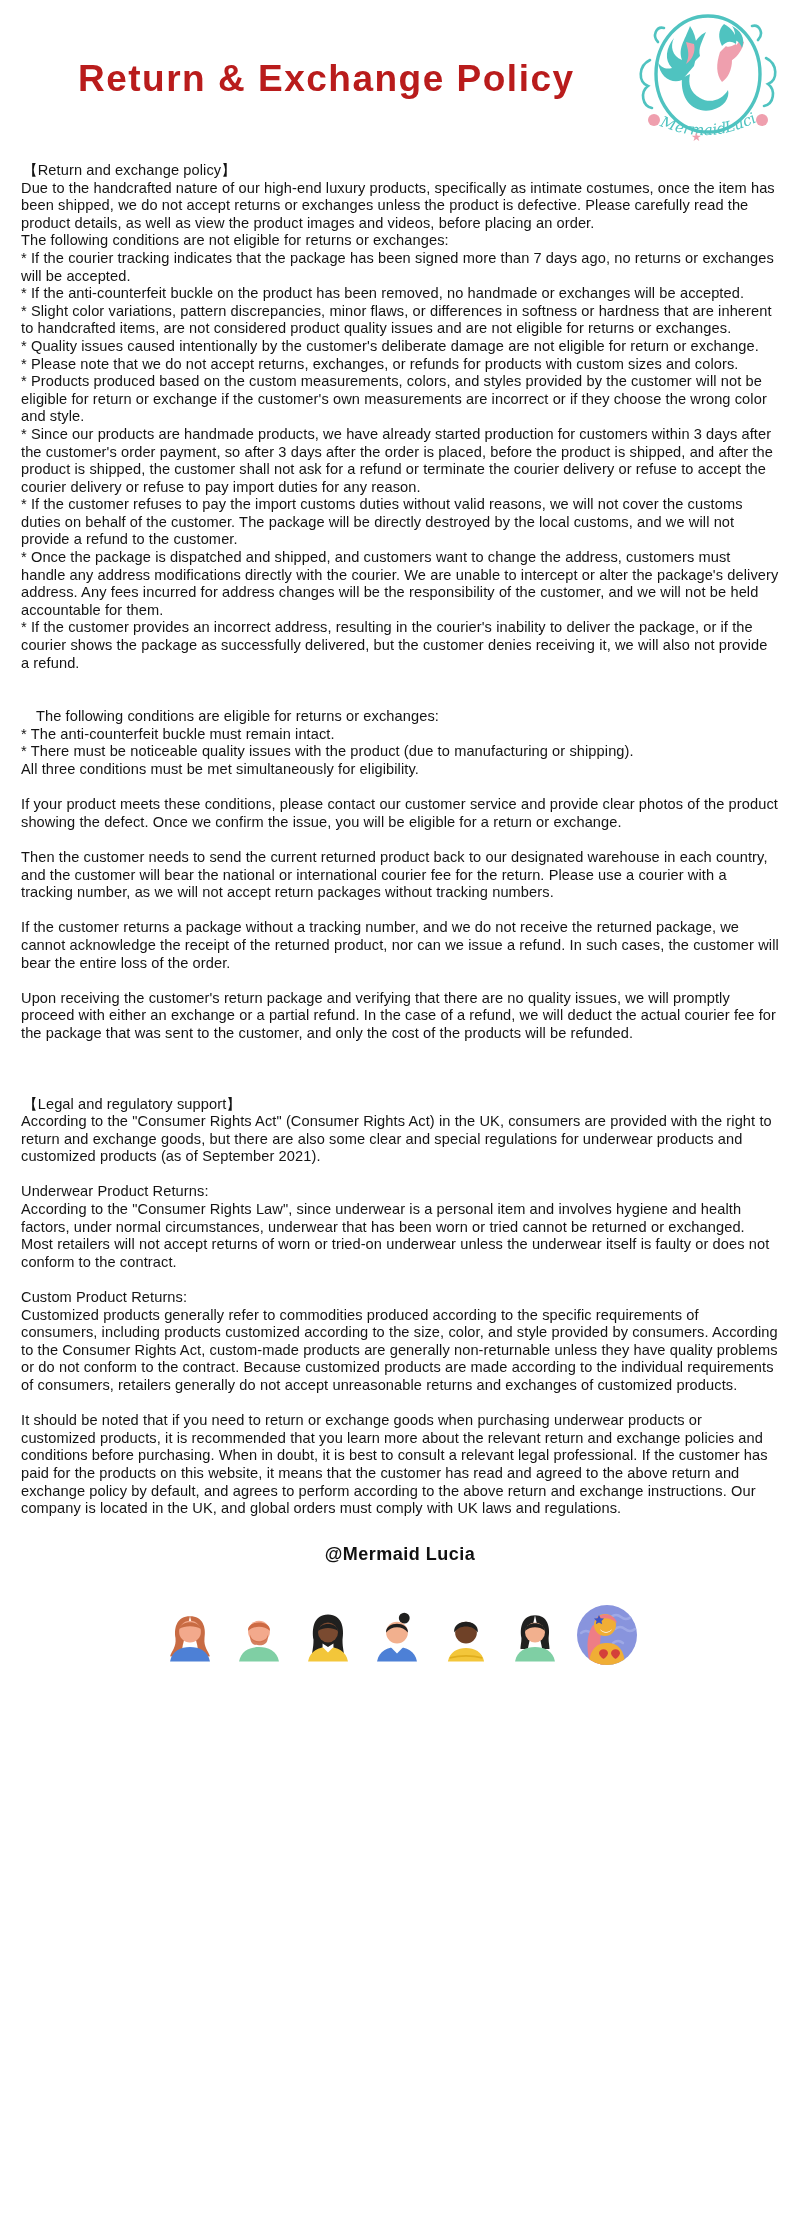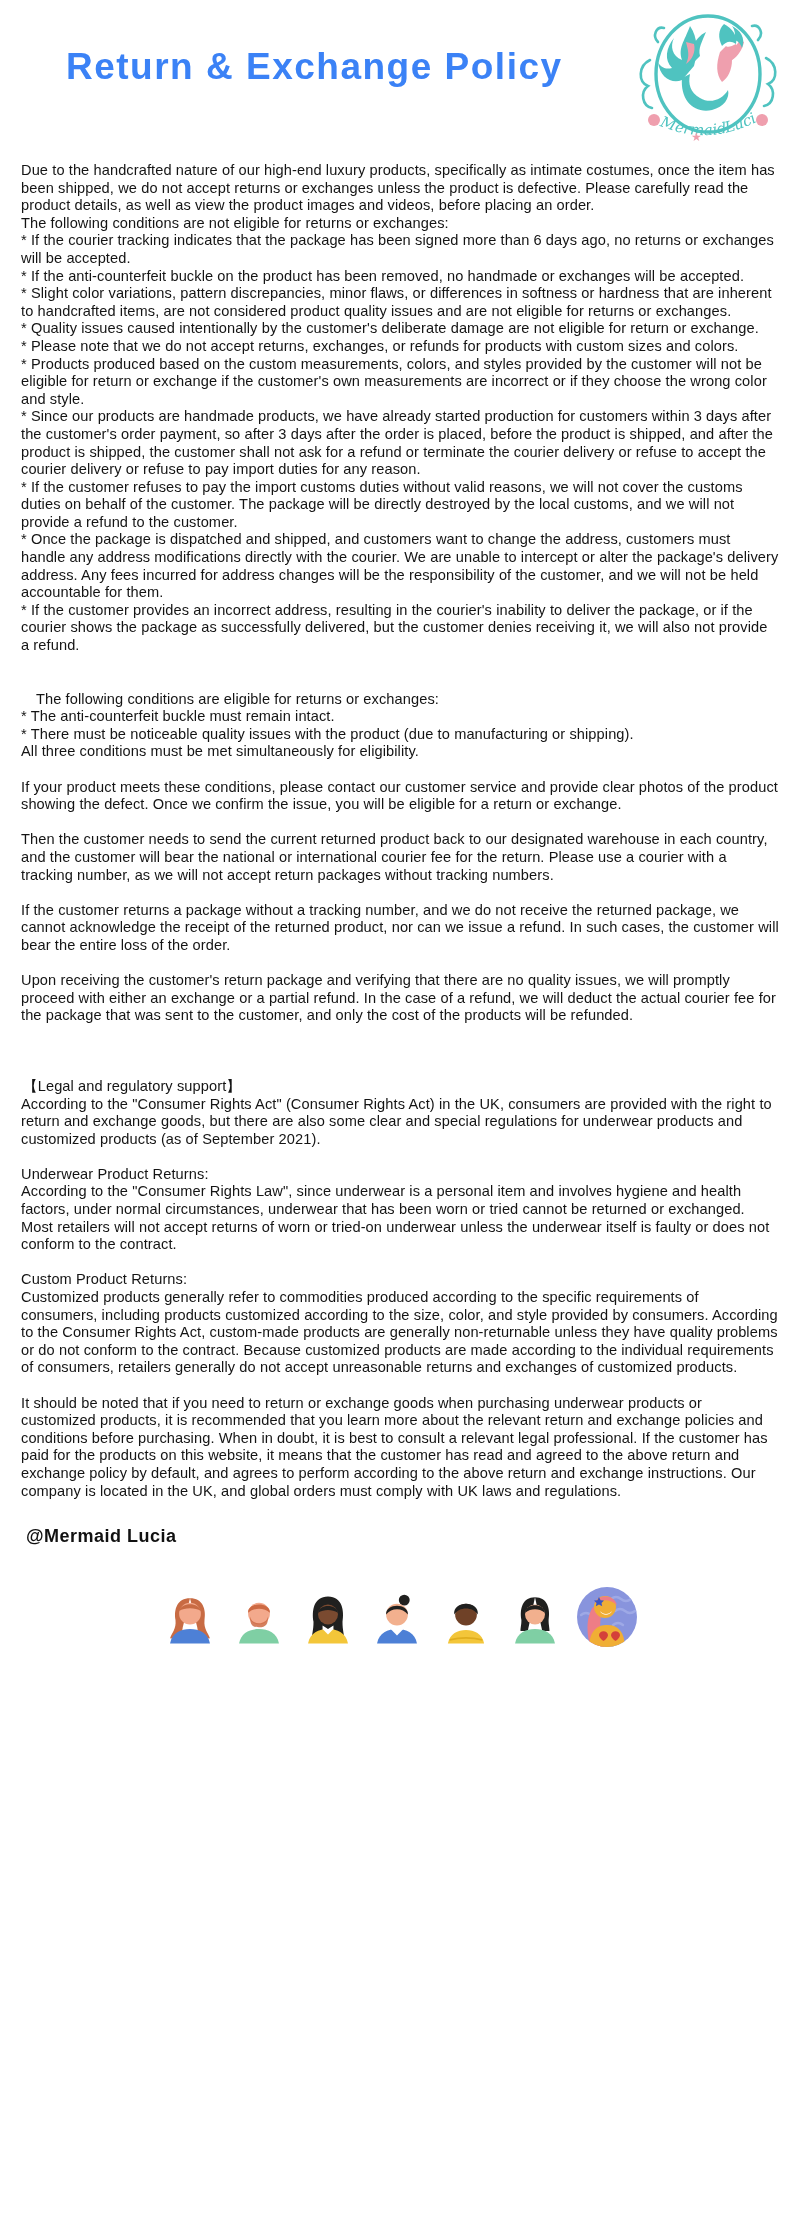--- a/index.html
+++ b/index.html
@@ -3,33 +3,33 @@
 <meta charset="utf-8">
 <style>
   html,body{margin:0;padding:0;}
   body{
     width:800px;min-height:2222px;background:#ffffff;
     font-family:"Liberation Sans","DejaVu Sans",sans-serif;
     color:#141414;position:relative;overflow:hidden;
   }
   .header{position:relative;height:162px;}
   .page-title{
-    position:absolute;left:62px;top:42px;margin:4px;
+    position:absolute;left:62px;top:42px;margin:16px;
     font-size:37px;font-weight:bold;letter-spacing:1.5px;
-    color:#3b82f6;white-space:nowrap;
+    color:#b91c1c;white-space:nowrap;
   }
   .logo{position:absolute;right:12px;top:8px;width:160px;height:150px;}
   .policy-body{padding:0 21px;font-size:14.6px;line-height:17.6px;letter-spacing:0.1px;}
   .blk{margin:0;}
   .blk.heading{padding-left:2px;}
   .gap1{margin-top:17.6px;}
   .gap2{margin-top:36px;margin-left:15px;}
   .gap3{margin-top:53px;}
   .signature{
-    padding:0 26px;margin-top:26px;text-align:left;
+    padding:0 26px;margin-top:26px;text-align:center;
     font-size:18px;font-weight:bold;letter-spacing:0.5px;color:#111;
   }
   .avatar-row{
     margin-top:38px;display:flex;justify-content:center;align-items:flex-end;gap:11px;
   }
   .avatar{width:58px;height:58px;display:block;}
   .avatar-mermaid{width:64px;height:64px;}
 </style>
 </head>
 <body>
@@ -75,23 +75,24 @@
       <textPath href="#brandArc" startOffset="4">Mermaid</textPath>
     </text>
     <text font-family="'DejaVu Serif','Liberation Serif',serif" font-style="italic" font-size="15" fill="#4fc3c0">
       <textPath href="#brandArc" startOffset="72">Lucia</textPath>
     </text>
     <text x="63" y="133" font-size="12" fill="#ef9fae">★</text>
   </svg>
 </div>
 
 <div class="policy-body" id="policy-body">
+    <p class="blk heading">【Return and exchange policy】</p>
     <p class="blk">Due to the handcrafted nature of our high-end luxury products, specifically as intimate costumes, once the item has been shipped, we do not accept returns or exchanges unless the product is defective. Please carefully read the product details, as well as view the product images and videos, before placing an order.</p>
     <p class="blk">The following conditions are not eligible for returns or exchanges:</p>
-    <p class="blk">* If the courier tracking indicates that the package has been signed more than 6 days ago, no returns or exchanges will be accepted.</p>
+    <p class="blk">* If the courier tracking indicates that the package has been signed more than 7 days ago, no returns or exchanges will be accepted.</p>
     <p class="blk">* If the anti-counterfeit buckle on the product has been removed, no handmade or exchanges will be accepted.</p>
     <p class="blk">* Slight color variations, pattern discrepancies, minor flaws, or differences in softness or hardness that are inherent to handcrafted items, are not considered product quality issues and are not eligible for returns or exchanges.</p>
     <p class="blk">* Quality issues caused intentionally by the customer's deliberate damage are not eligible for return or exchange.</p>
     <p class="blk">* Please note that we do not accept returns, exchanges, or refunds for products with custom sizes and colors.</p>
     <p class="blk">* Products produced based on the custom measurements, colors, and styles provided by the customer will not be eligible for return or exchange if the customer's own measurements are incorrect or if they choose the wrong color and style.</p>
     <p class="blk">* Since our products are handmade products, we have already started production for customers within 3 days after the customer's order payment, so after 3 days after the order is placed, before the product is shipped, and after the product is shipped, the customer shall not ask for a refund or terminate the courier delivery or refuse to accept the courier delivery or refuse to pay import duties for any reason.</p>
     <p class="blk">* If the customer refuses to pay the import customs duties without valid reasons, we will not cover the customs duties on behalf of the customer. The package will be directly destroyed by the local customs, and we will not provide a refund to the customer.</p>
     <p class="blk">* Once the package is dispatched and shipped, and customers want to change the address, customers must handle any address modifications directly with the courier. We are unable to intercept or alter the package's delivery address. Any fees incurred for address changes will be the responsibility of the customer, and we will not be held accountable for them.</p>
     <p class="blk">* If the customer provides an incorrect address, resulting in the courier's inability to deliver the package, or if the courier shows the package as successfully delivered, but the customer denies receiving it, we will also not provide a refund.</p>
     <p class="blk gap2">The following conditions are eligible for returns or exchanges:</p>

